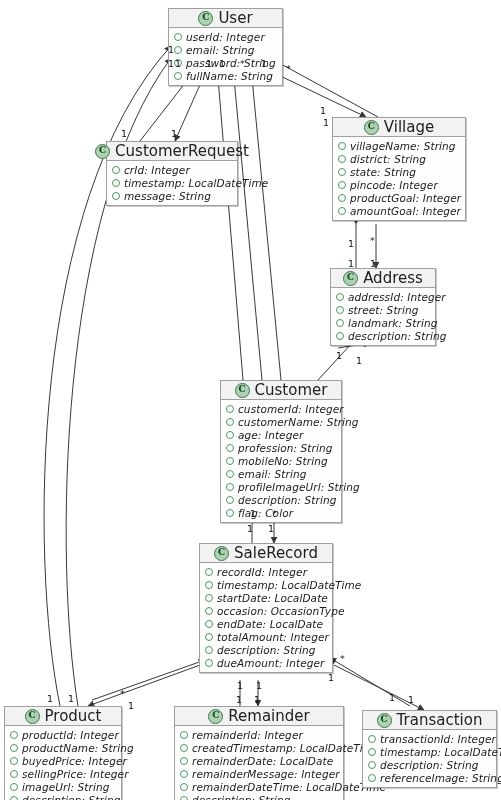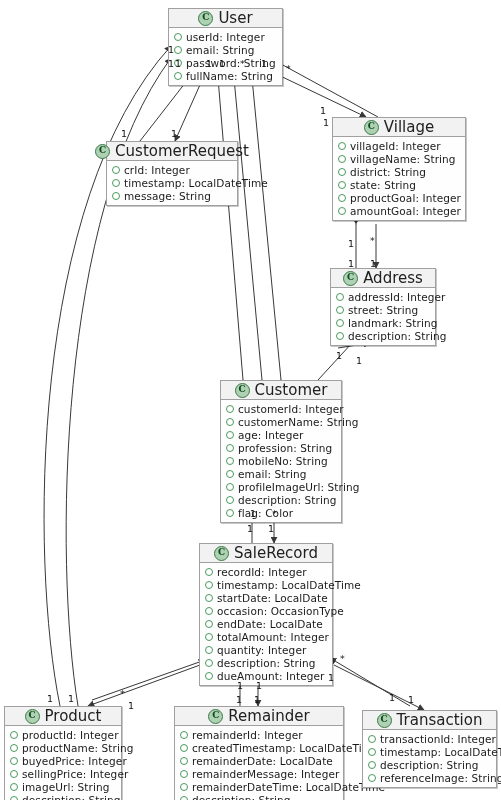--- a/index.html
+++ b/index.html
@@ -57,20 +57,21 @@
     font-family: "DejaVu Serif", serif;
     flex: 0 0 auto;
   }
   .class-title {
     font-size: 15px;
     color: #202020;
     white-space: nowrap;
   }
   .class-attrs {
     padding: 2px 4px 3px 0;
+    font-style: italic;
   }
   .attr-row {
     display: flex;
     align-items: center;
     gap: 4px;
     padding: 0 5px 0 5px;
     height: 13px;
     white-space: nowrap;
   }
   .attr-dot {
@@ -179,36 +180,36 @@
         </div>
       </div>
       <div class="uml-class" style="left: 332px; top: 117px; width: 134px;">
         <div class="class-header">
           <div class="class-icon">C</div>
           <div class="class-title">Village</div>
         </div>
         <div class="class-attrs">
           <div class="attr-row">
             <span class="attr-dot"></span>
-            <span class="attr-text">villageId: Integer</span>
-          </div>
-          <div class="attr-row">
-            <span class="attr-dot"></span>
             <span class="attr-text">villageName: String</span>
           </div>
           <div class="attr-row">
             <span class="attr-dot"></span>
             <span class="attr-text">district: String</span>
           </div>
           <div class="attr-row">
             <span class="attr-dot"></span>
             <span class="attr-text">state: String</span>
           </div>
           <div class="attr-row">
             <span class="attr-dot"></span>
+            <span class="attr-text">pincode: Integer</span>
+          </div>
+          <div class="attr-row">
+            <span class="attr-dot"></span>
             <span class="attr-text">productGoal: Integer</span>
           </div>
           <div class="attr-row">
             <span class="attr-dot"></span>
             <span class="attr-text">amountGoal: Integer</span>
           </div>
         </div>
       </div>
       <div class="uml-class" style="left: 330px; top: 268px; width: 106px;">
         <div class="class-header">
@@ -300,24 +301,20 @@
             <span class="attr-dot"></span>
             <span class="attr-text">occasion: OccasionType</span>
           </div>
           <div class="attr-row">
             <span class="attr-dot"></span>
             <span class="attr-text">endDate: LocalDate</span>
           </div>
           <div class="attr-row">
             <span class="attr-dot"></span>
             <span class="attr-text">totalAmount: Integer</span>
-          </div>
-          <div class="attr-row">
-            <span class="attr-dot"></span>
-            <span class="attr-text">quantity: Integer</span>
           </div>
           <div class="attr-row">
             <span class="attr-dot"></span>
             <span class="attr-text">description: String</span>
           </div>
           <div class="attr-row">
             <span class="attr-dot"></span>
             <span class="attr-text">dueAmount: Integer</span>
           </div>
         </div>

